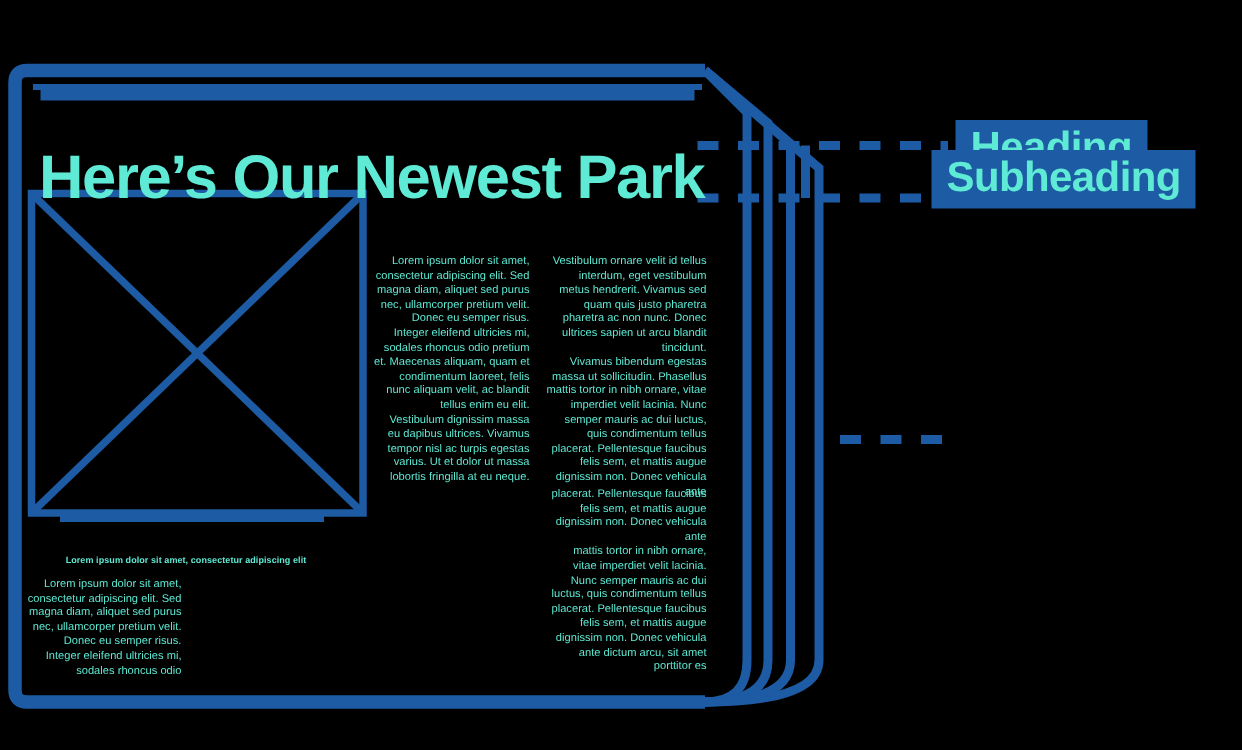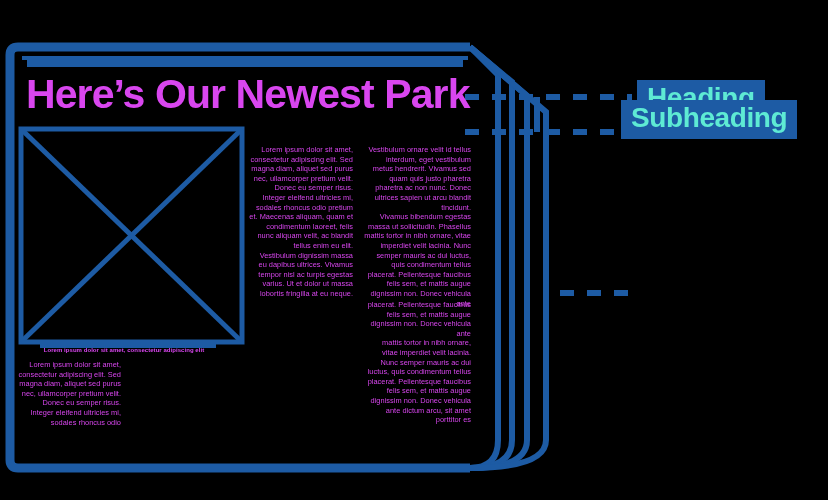--- a/index.html
+++ b/index.html
@@ -19,21 +19,21 @@
     height: 500px;
     background: #000000;
   }
   #art {
     position: absolute;
     left: 0;
     top: 0;
   }
 
   
-  .t { position: absolute; color: #d946ef; }
+  .t { position: absolute; color: #5eead4; margin-top: 24px; }
 
   #headline {
     left: 26px;
     top: 72px;
     width: 440px;
     font-size: 41px;
     font-weight: bold;
     letter-spacing: -0.9px;
     line-height: 44px;
     white-space: nowrap;

